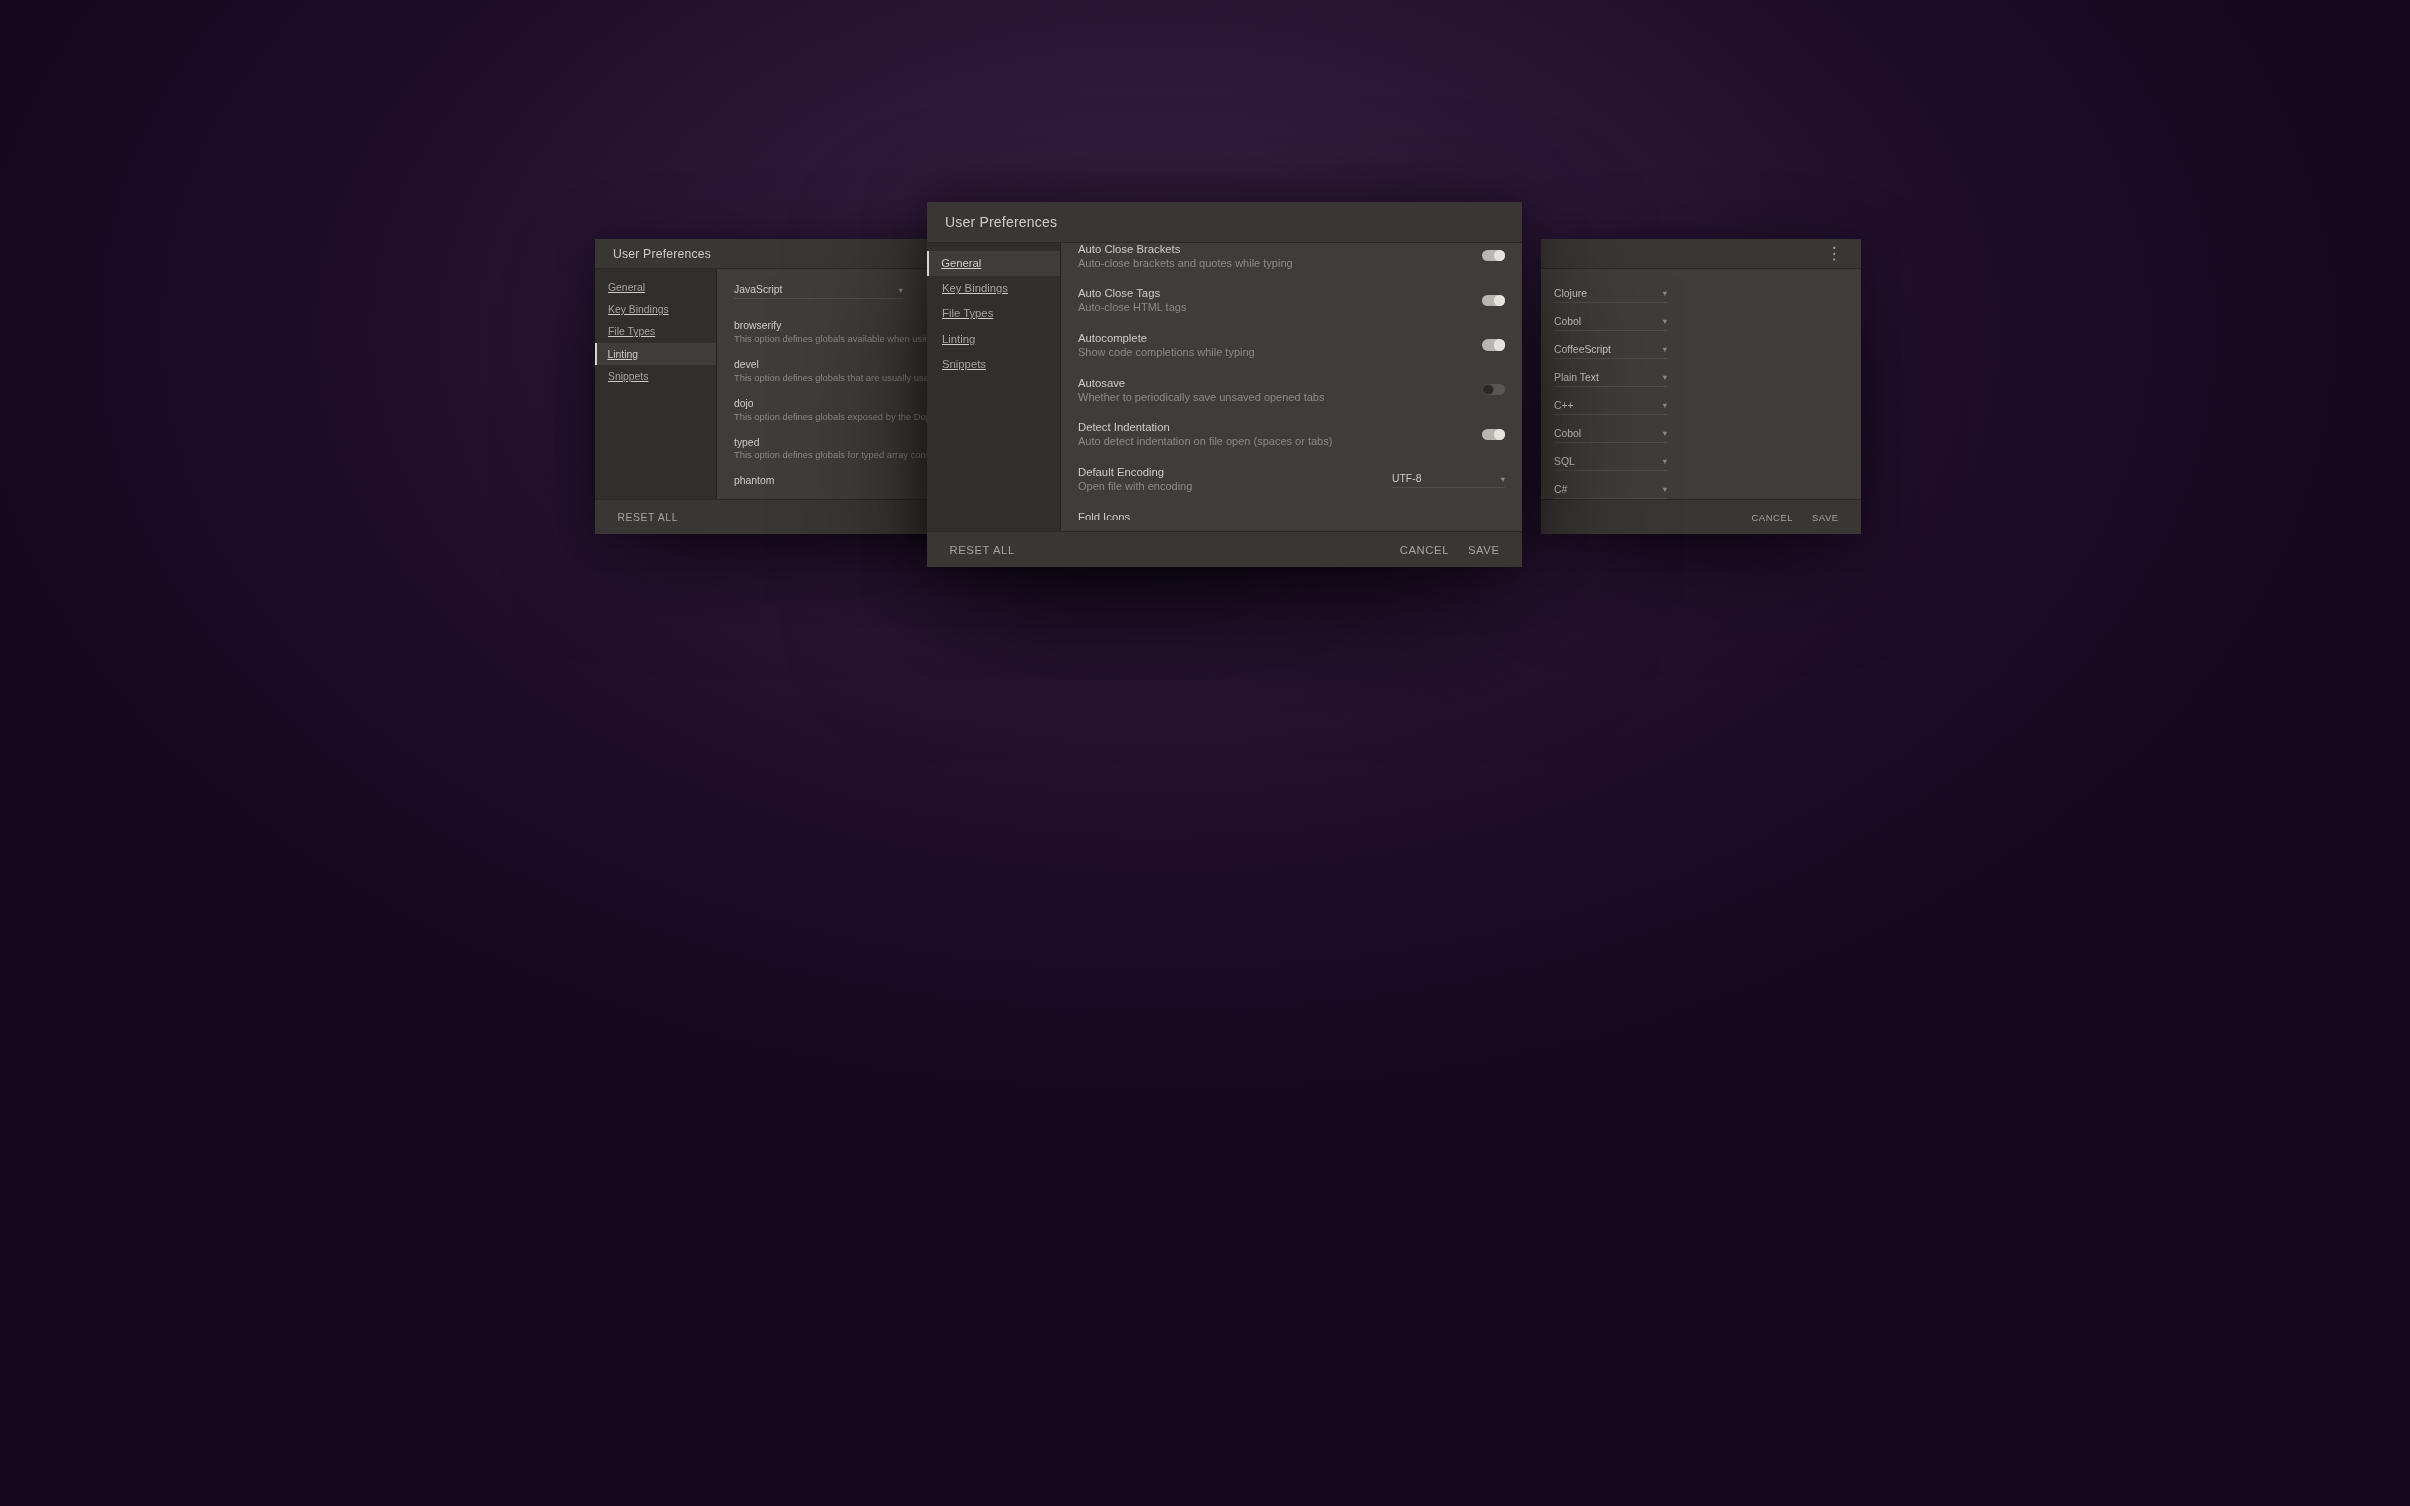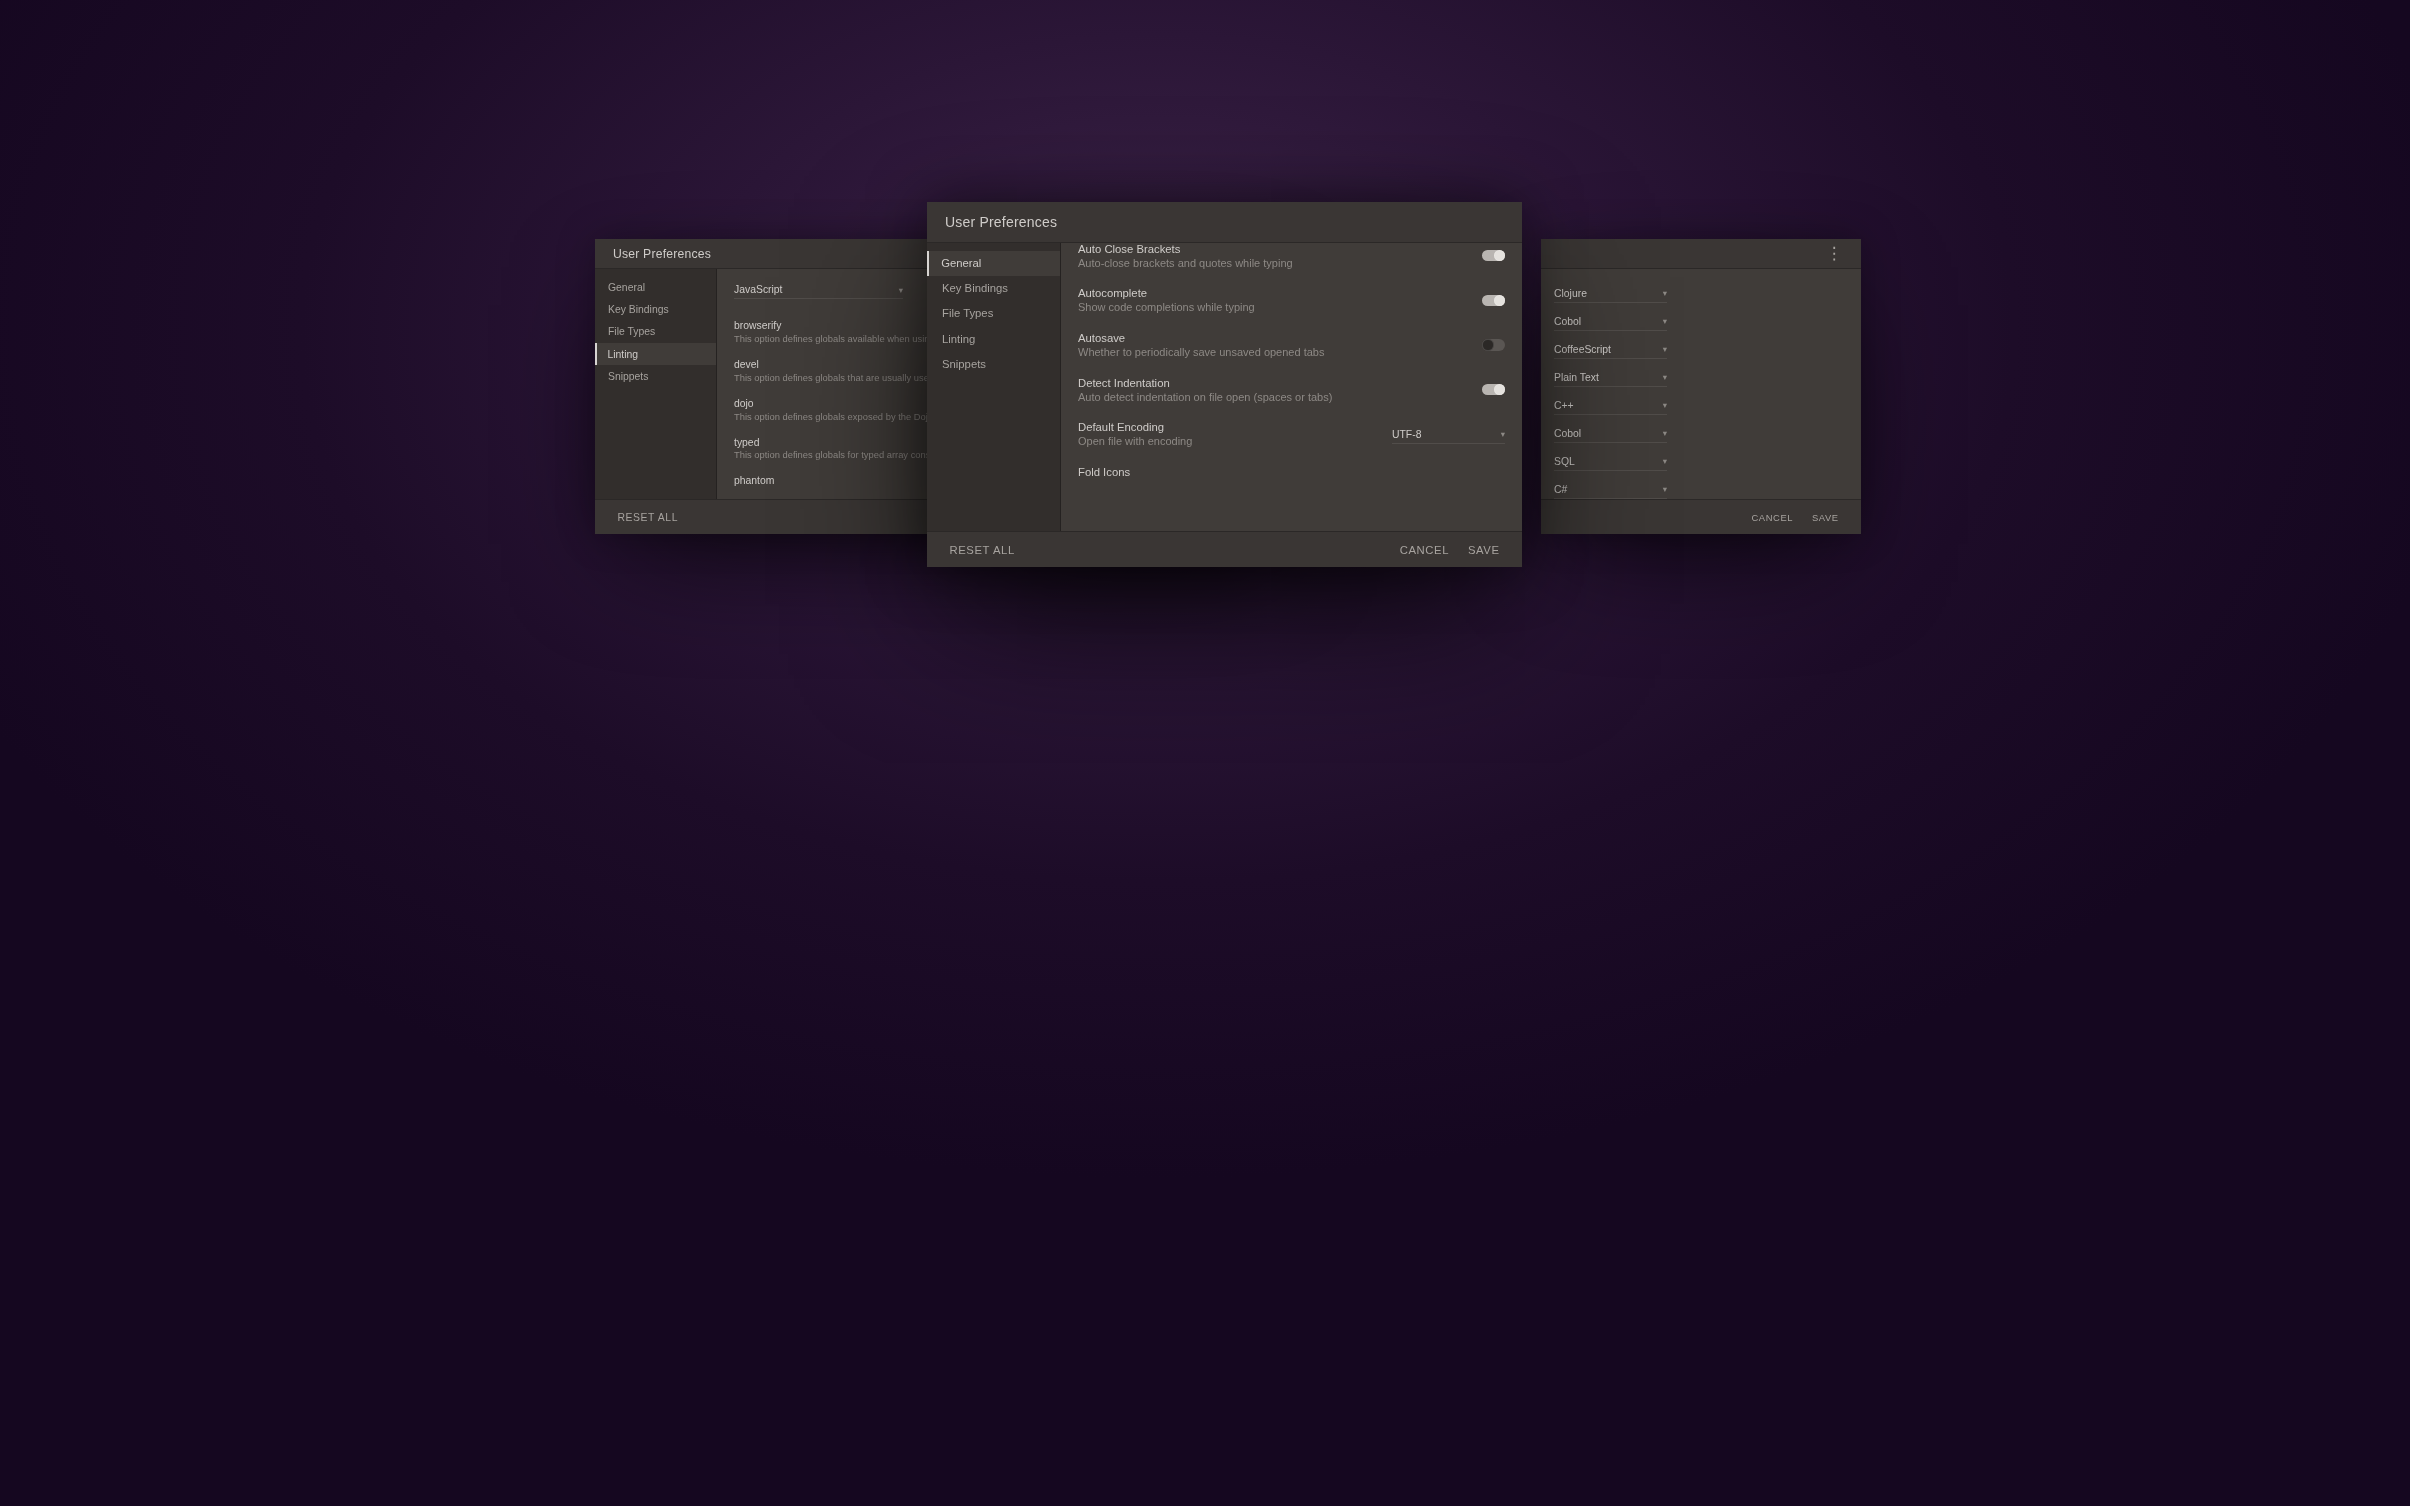--- a/index.html
+++ b/index.html
@@ -39,20 +39,21 @@
   font-size:12.2px;letter-spacing:0.2px;
 }
 .titlebar .menu{
   margin-left:auto;color:var(--text-dim);font-size:17px;line-height:1;
 }
 .win-body{flex:1;display:flex;min-height:0;}
 .sidebar{
   width:122px;background:var(--win-bg-dark);
   padding:7.5px 0;display:flex;flex-direction:column;
   border-right:0.9px solid rgba(0,0,0,.25);
+  text-decoration:underline;
 }
 .sidebar .item{
   padding:5.6px 13px;font-size:10.4px;color:var(--text-dim);
   cursor:pointer;
 }
 .sidebar .item.active{
   color:var(--text);background:var(--panel-bg);
   border-left:2.8px solid var(--accent);
   padding-left:10.4px;
 }
@@ -236,20 +237,29 @@
             <div class="txt">
               <div class="title">Auto Close Brackets</div>
               <div class="sub">Auto-close brackets and quotes while typing</div>
             </div>
             <div class="ctrl">
               <div class="toggle on"></div>
             </div>
           </div>
           <div class="setting-row">
             <div class="txt">
+              <div class="title">Auto Close Tags</div>
+              <div class="sub">Auto-close HTML tags</div>
+            </div>
+            <div class="ctrl">
+              <div class="toggle on"></div>
+            </div>
+          </div>
+          <div class="setting-row">
+            <div class="txt">
               <div class="title">Autocomplete</div>
               <div class="sub">Show code completions while typing</div>
             </div>
             <div class="ctrl">
               <div class="toggle on"></div>
             </div>
           </div>
           <div class="setting-row">
             <div class="txt">
               <div class="title">Autosave</div>

